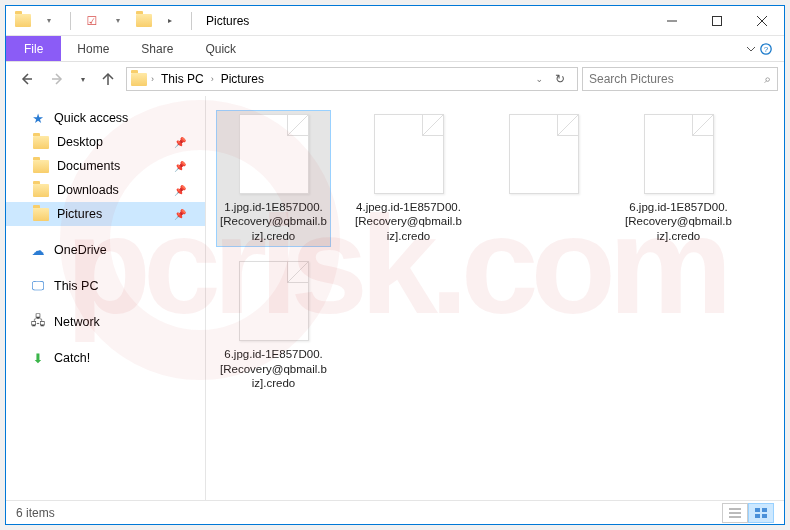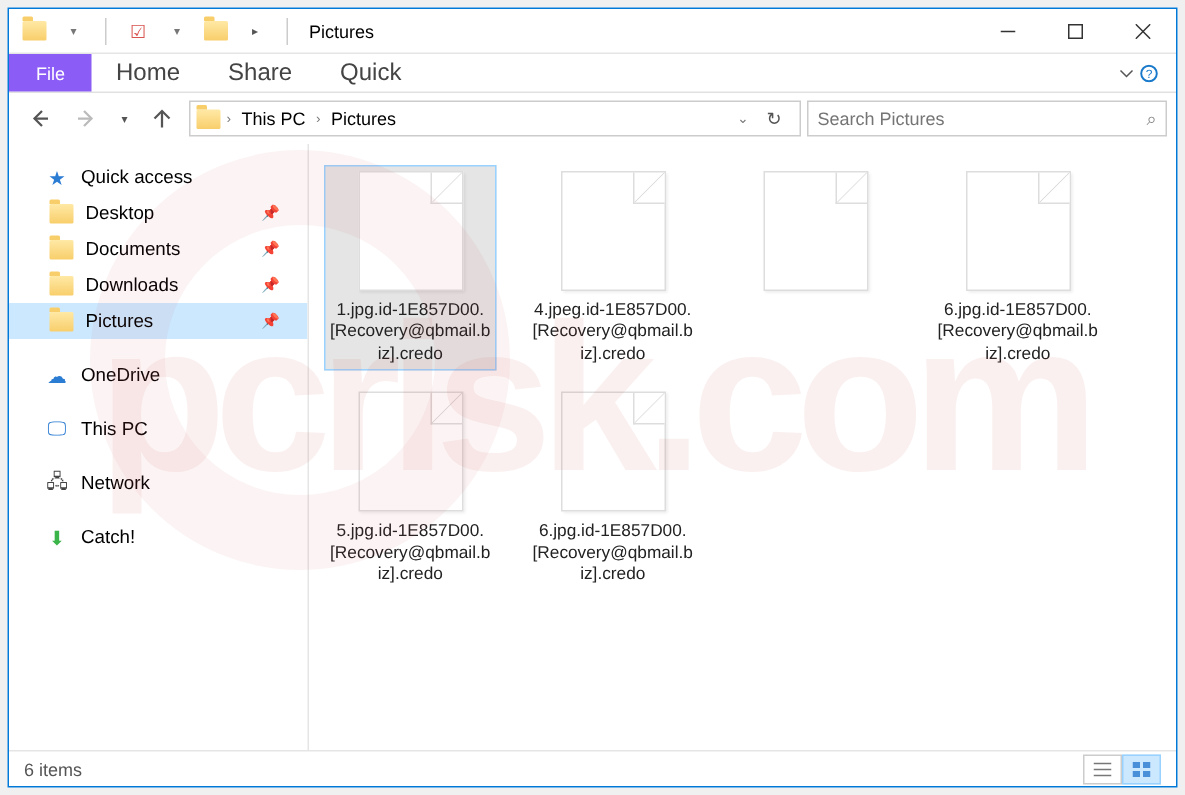--- a/index.html
+++ b/index.html
@@ -16,32 +16,32 @@
 .titlebar-left { display: flex; align-items: center; padding-left: 6px; gap: 4px; }
 .qat-icon { width: 22px; height: 22px; display: flex; align-items: center; justify-content: center; font-size: 12px; }
 .titlebar-sep { width: 1px; height: 18px; background: #ccc; margin: 0 6px; }
 .titlebar-title { font-size: 12px; color: #000; margin-left: 4px; }
 .titlebar-controls { margin-left: auto; display: flex; }
 .titlebar-btn { width: 45px; height: 29px; display: flex; align-items: center; justify-content: center; font-size: 11px; }
 
 
 .ribbon { height: 26px; display: flex; align-items: stretch; border-bottom: 1px solid #e1e1e1; }
 .ribbon-file { background: #8b5cf6; color: #fff; padding: 0 18px; font-size: 12px; display: flex; align-items: center; }
-.ribbon-tab { padding: 0 16px; font-size: 16px; display: flex; align-items: center; color: #444; }
+.ribbon-tab { padding: 0 16px; font-size: 12px; display: flex; align-items: center; color: #444; }
 .ribbon-expand { margin-left: auto; padding: 0 12px; display: flex; align-items: center; }
 
 
 .addr-row { height: 34px; display: flex; align-items: center; padding: 4px 6px; gap: 4px; }
 .nav-btn { width: 28px; height: 26px; display: flex; align-items: center; justify-content: center; color: #555; border-radius: 2px; }
 .nav-btn.disabled { color: #bbb; }
 .addr-box { flex: 1; height: 24px; border: 1px solid #ccc; display: flex; align-items: center; padding: 0 4px; font-size: 12px; gap: 2px; }
 .addr-box .crumb { padding: 0 3px; }
 .addr-box .chev { color: #777; font-size: 9px; padding: 0 2px; }
 .addr-refresh { width: 26px; display: flex; justify-content: center; color: #555; }
-.search-box { width: 240px; height: 24px; border: 1px solid #ccc; display: flex; align-items: center; padding: 0 6px; font-size: 12px; color: #777; }
+.search-box { width: 196px; height: 24px; border: 1px solid #ccc; display: flex; align-items: center; padding: 0 6px; font-size: 12px; color: #777; }
 .search-box input { border: none; outline: none; font-size: 12px; width: 100%; color: #555; }
 
 
 .body { flex: 1; display: flex; overflow: hidden; }
 .sidebar { width: 200px; border-right: 1px solid #e5e5e5; padding: 10px 0; font-size: 12.5px; overflow-y: auto; }
 .tree-item { display: flex; align-items: center; padding: 3px 8px 3px 24px; gap: 8px; position: relative; height: 24px; }
 .tree-item.selected { background: #cce8ff; }
 .tree-item.sub { padding-left: 27px; }
 .tree-item .pin { margin-left: auto; color: #888; font-size: 10px; margin-right: 10px;}
 .tree-ico { width: 16px; height: 16px; display: flex; align-items: center; justify-content: center; font-size: 13px; }
@@ -233,24 +233,20 @@
         </div>
         <div class="file-item">
           <div class="file-icon"></div>
         </div>
         <div class="file-item">
           <div class="file-icon"></div>
                  <div class="file-label">6.jpg.id-1E857D00.[Recovery@qbmail.biz].credo</div>
         </div>
         <div class="file-item">
           <div class="file-icon"></div>
-                 <div class="file-label">5.jpg.id-1E857D00.[Recovery@qbmail.biz].credo</div>
-        </div>
-        <div class="file-item">
-          <div class="file-icon"></div>
                  <div class="file-label">6.jpg.id-1E857D00.[Recovery@qbmail.biz].credo</div>
         </div>
       </div>
   </div>
 
   <div class="statusbar">
     <span>6 items</span>
     <div class="view-btns">
       <div class="view-btn">
         <svg width="12" height="10">

